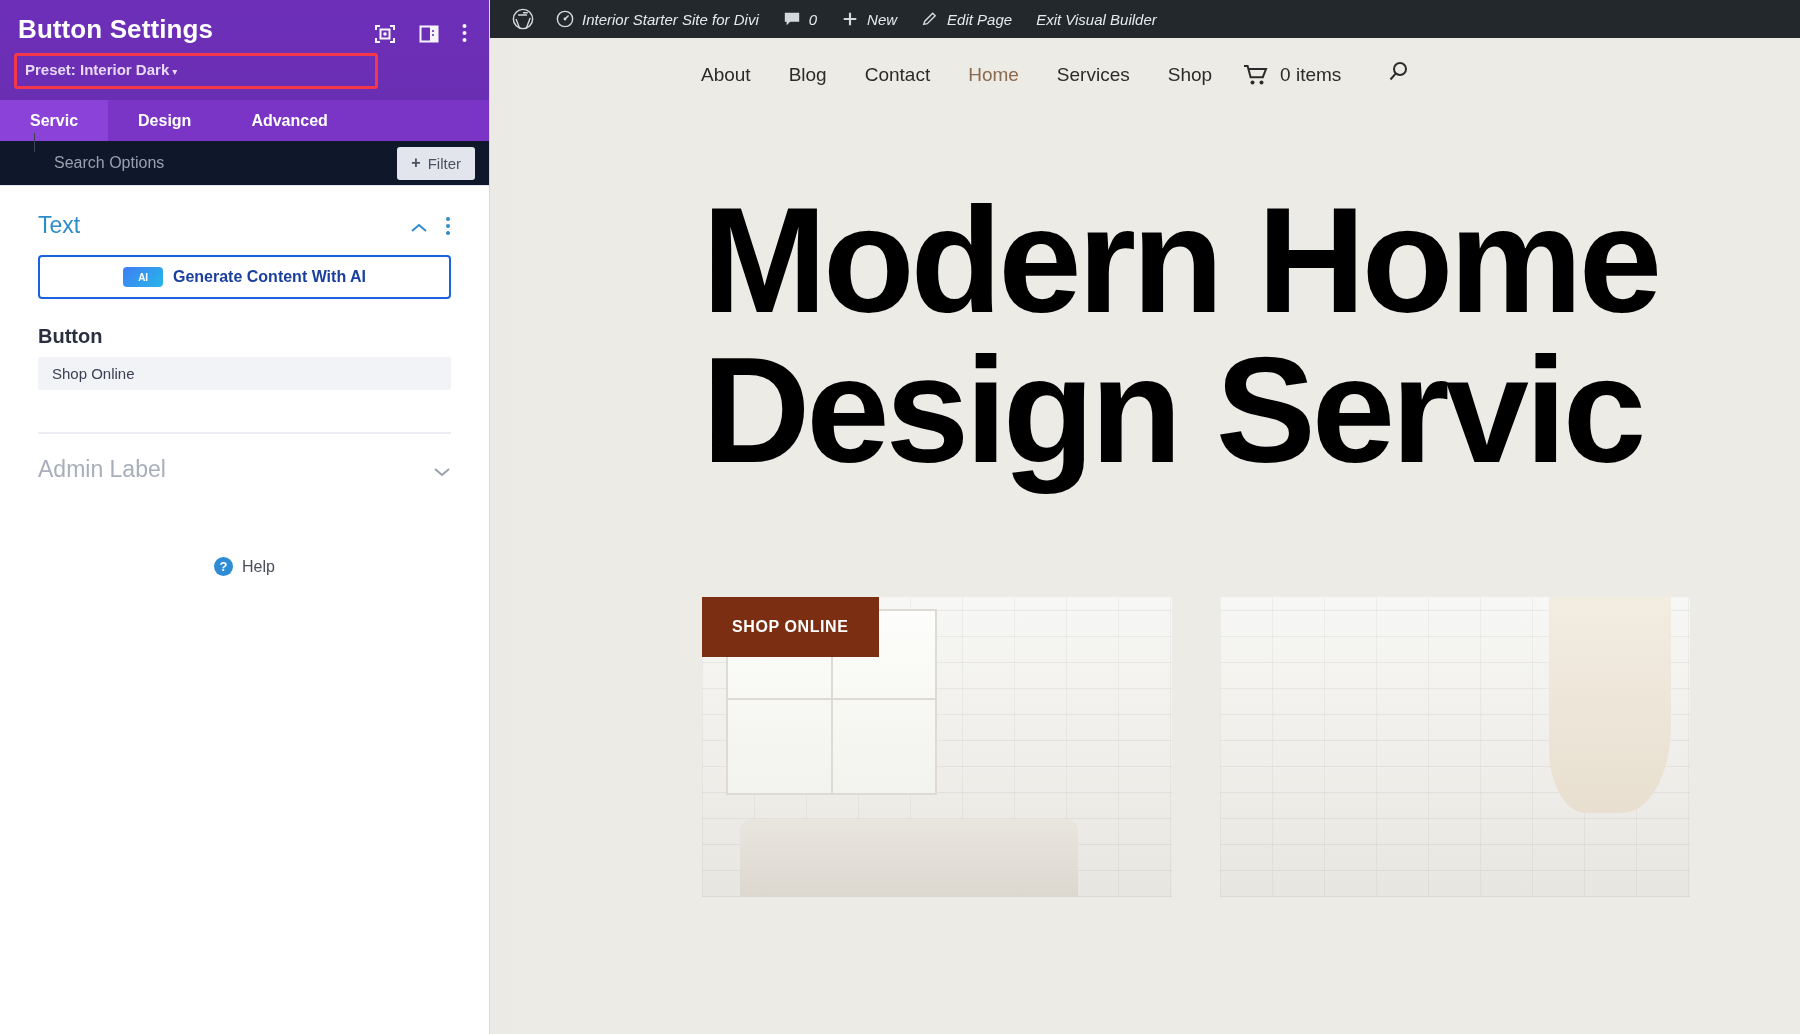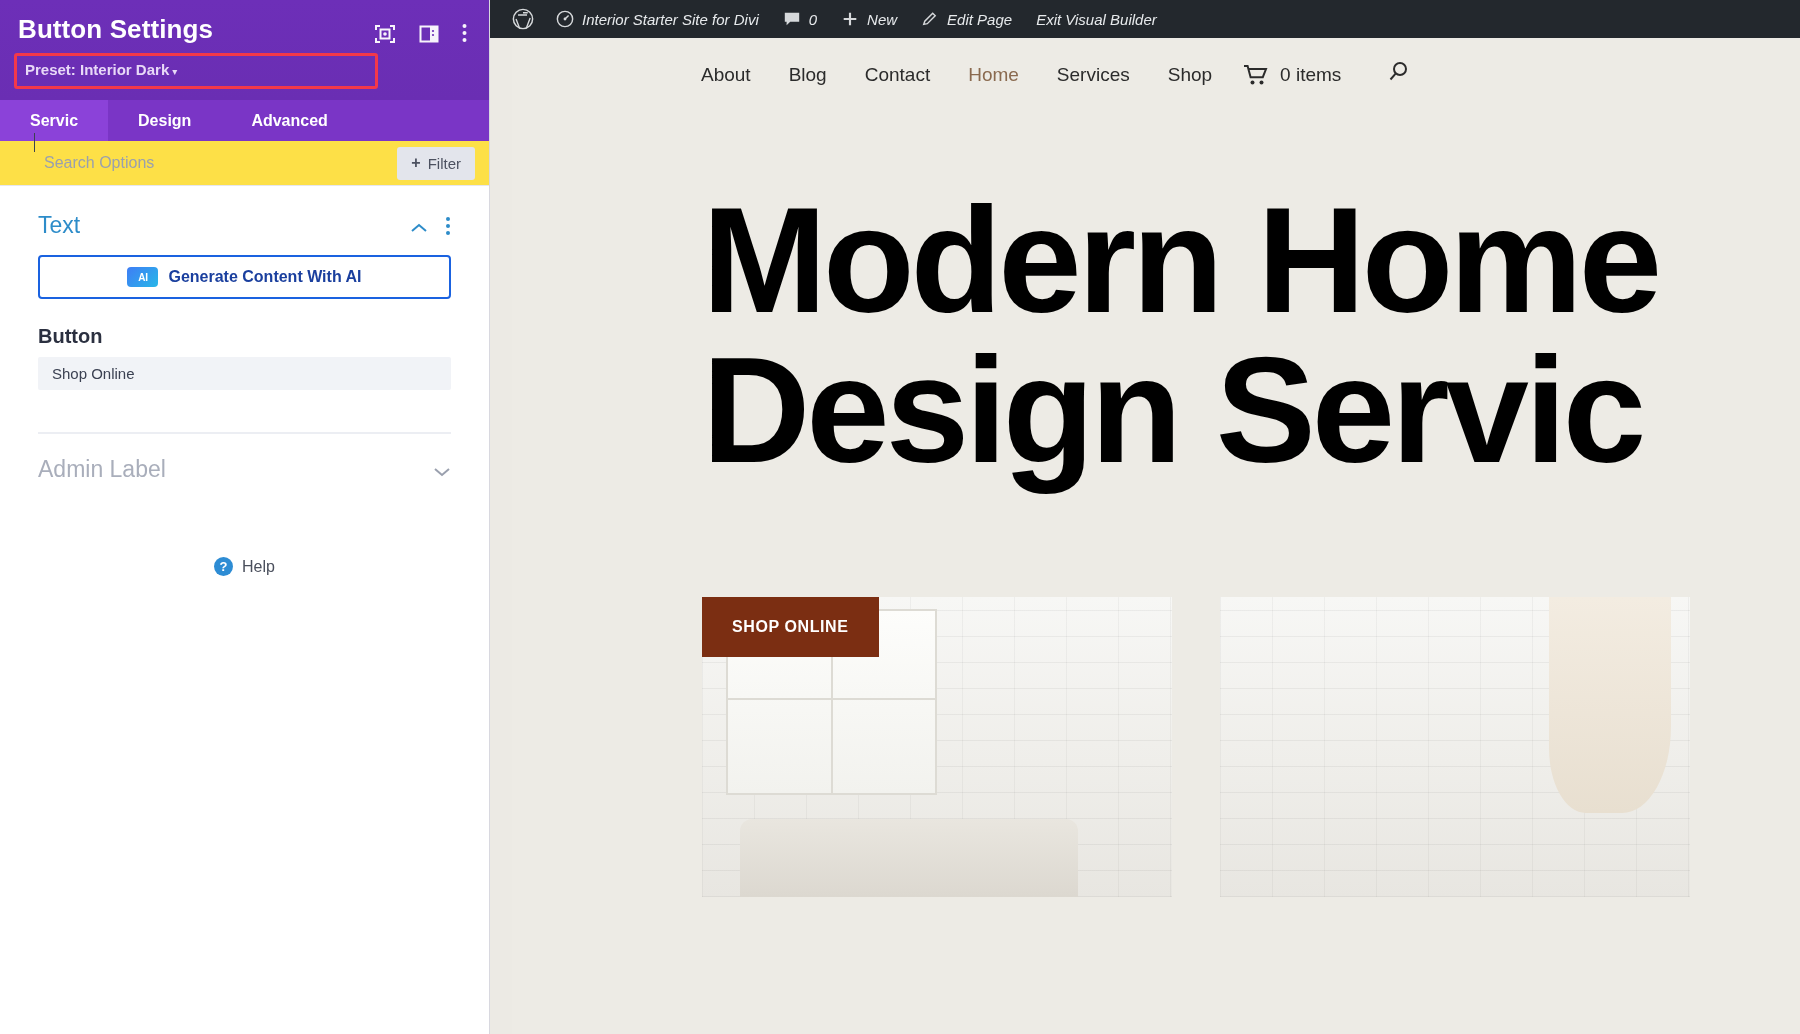--- a/index.html
+++ b/index.html
@@ -55,25 +55,25 @@
     font-weight: bold;
     padding: 0 30px;
     height: 41px;
     line-height: 41px;
     cursor: pointer;
   }
   .tab.active { background: #8b42d9; }
 
   .searchbar {
     height: 45px;
-    background: #fde047;
+    background: #0f172a;
     display: flex;
     align-items: center;
     justify-content: space-between;
-    padding: 0 14px 0 8px;
+    padding: 0 14px 0 18px;
     border-bottom: 1px solid #e6e7ee;
   }
   .search-input {
     border: none; outline: none; background: transparent;
     font-size: 16px; color: #6e7585;
     padding-left: 36px; flex: 1; height: 45px;
     font-family: "Liberation Sans", sans-serif;
   }
   .search-input::placeholder { color: #9aa0ae; }
   .caret-bar {
@@ -110,21 +110,21 @@
     margin-top: 6px;
     border: 2px solid #1a62e0;
     border-radius: 4px;
     height: 44px;
     display: flex; align-items: center; justify-content: center; gap: 10px;
     color: #1a3f9e; font-size: 16px; font-weight: bold;
     cursor: pointer;
     background: #fff;
   }
   .ai-badge {
-    width: 31px; height: 20px; border-radius: 4px;
+    width: 40px; height: 20px; border-radius: 4px;
     background: linear-gradient(135deg,#3f7df5 0%,#27b7e8 100%);
     color: #fff; font-size: 10px; font-weight: bold;
     display: flex; align-items: center; justify-content: center;
     letter-spacing: -.3px;
   }
 
   .field-label {
     margin-top: 26px; font-size: 20px; color: #2b3040; font-weight: bold;
   }
   .text-input {

